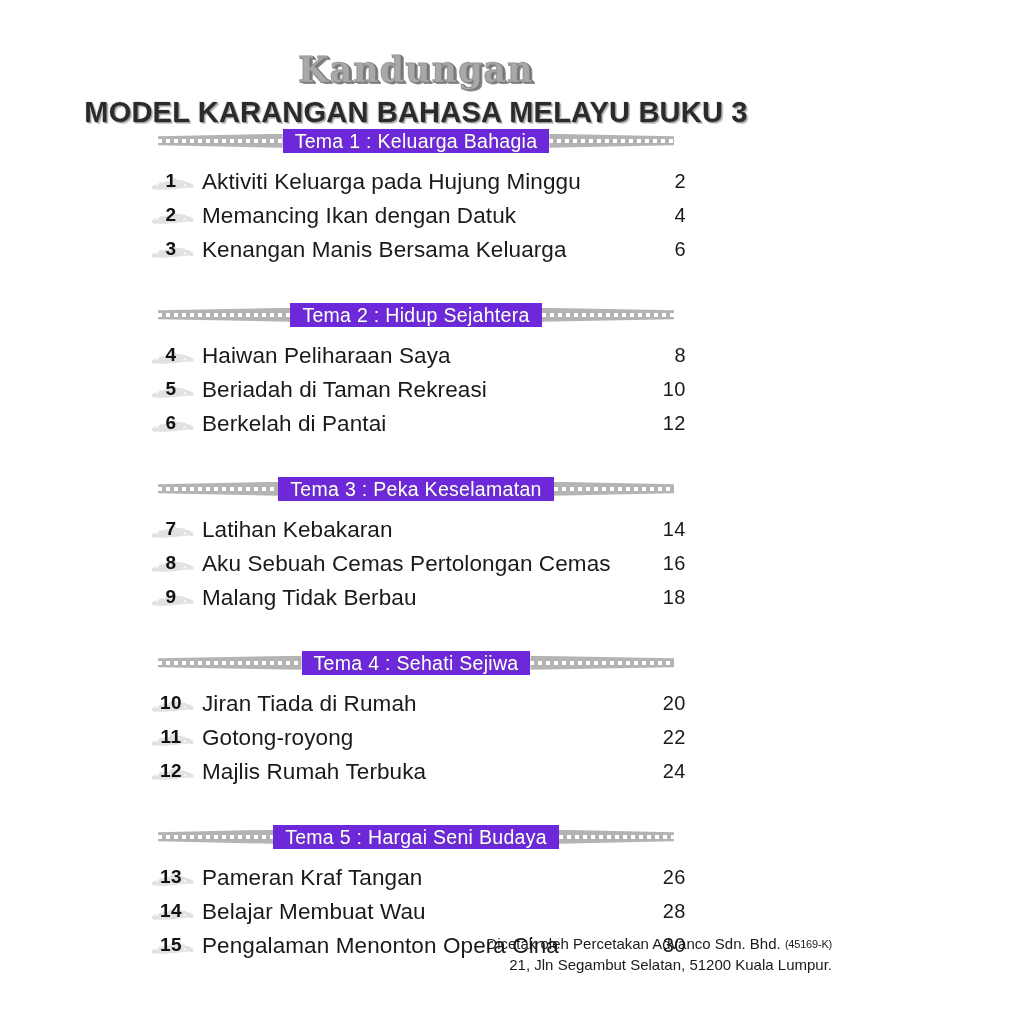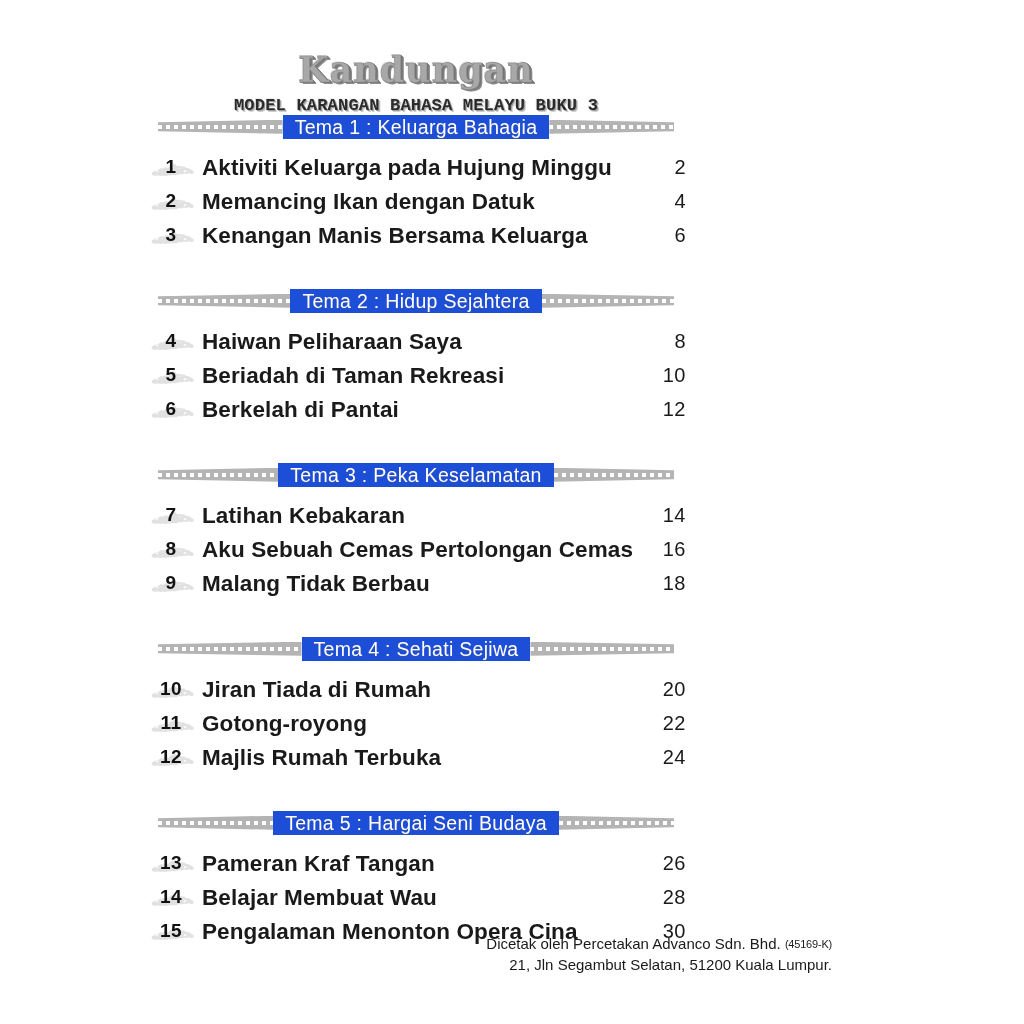--- a/index.html
+++ b/index.html
@@ -38,23 +38,23 @@
        1px  0px 0 #6f6f6f,
        2px  1px 0 #7a7a7a,
        3px  2px 0 #8d8d8d,
       -1px -1px 0 #d8d8d8,
        0px  1px 0 #8a8a8a;
     line-height: 1.05;
     -webkit-text-stroke: 0.6px #8a8a8a;
   }
 
   .sub-title {
-    font-family: Liberation Mono, monospace;
+    font-family: Liberation Sans, sans-serif;
     font-weight: bold;
-    font-size: 17px;
+    font-size: 29px;
     letter-spacing: 0.2px;
     color: #2b2b2b;
     margin-top: 7px;
     text-shadow:
       -1px -1px 0 #efefef,
        1px  1px 0 #9a9a9a,
        2px  2px 0 #cfcfcf;
     white-space: nowrap;
   }
 
@@ -88,21 +88,21 @@
     height: 4px;
     background-image: repeating-linear-gradient(
       to right,
       #ffffff 0px, #ffffff 4px,
       transparent 4px, transparent 8px
     );
   }
 
   .theme-label {
     flex: 0 0 auto;
-    background: #1d4ed8;
+    background: #6d28d9;
     color: #ffffff;
     font-size: 19.5px;
     line-height: 24px;
     height: 24px;
     padding: 0 12px;
     white-space: nowrap;
     letter-spacing: 0.3px;
     text-shadow: 0 1px 0 rgba(90,90,90,0.45);
   }
 
@@ -152,21 +152,20 @@
     transform: translateY(-1px);
   }
 
   .entry-title {
     flex: 1 1 auto;
     font-size: 22.5px;
     color: #1a1a1a;
     padding-left: 8px;
     letter-spacing: 0.1px;
     white-space: nowrap;
-    font-weight: bold;
   }
 
   .entry-page {
     flex: 0 0 auto;
     width: 44px;
     text-align: right;
     font-size: 20px;
     color: #1a1a1a;
     letter-spacing: 0.5px;
   }

